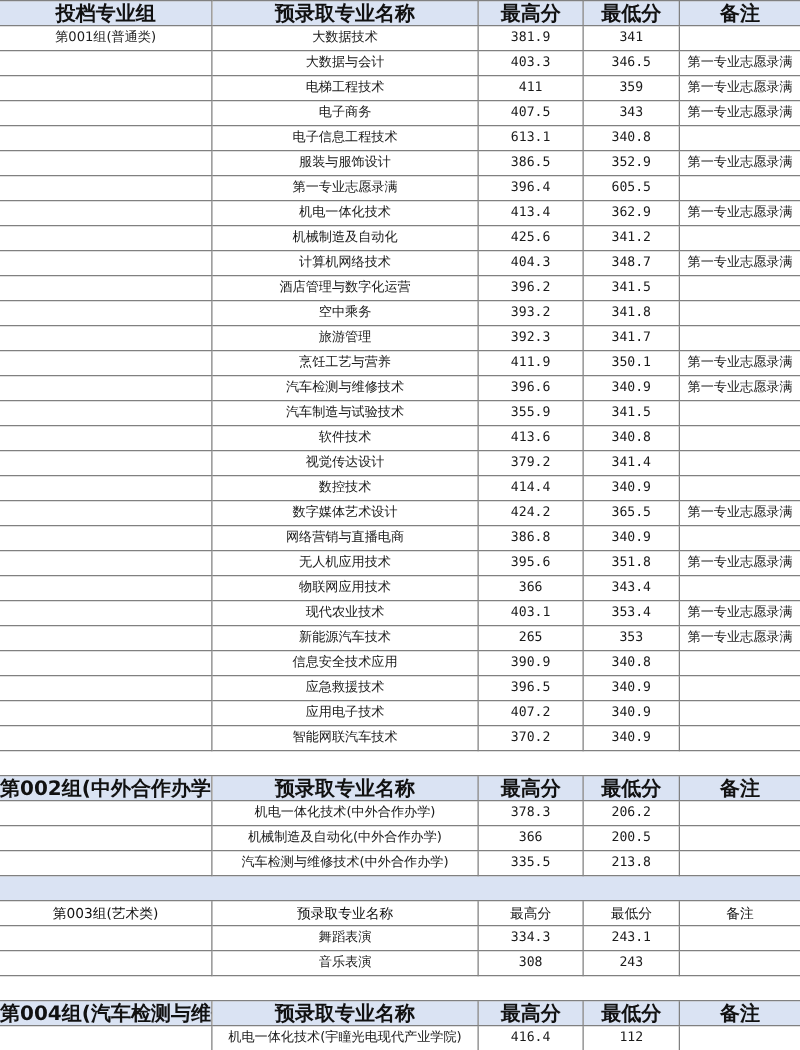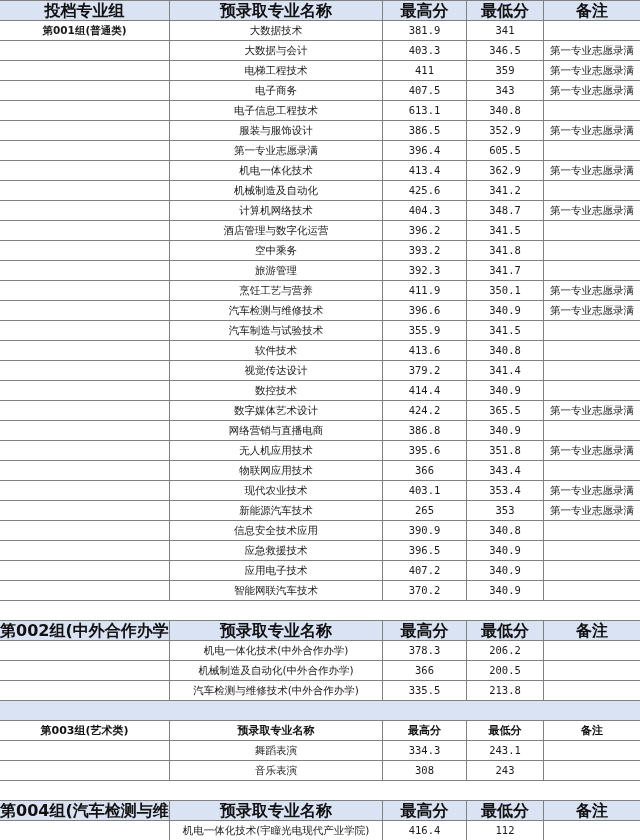--- a/index.html
+++ b/index.html
@@ -37,26 +37,26 @@
     line-height: 19px;
   }
   tr.hdr td {
     background: #dae3f3;
     font-weight: bold;
     font-size: 16px;
     color: #111111;
   }
   tr.hdr-white td {
     background: #ffffff;
-    font-weight: bold;
+    font-weight: normal;
     font-size: 11px;
     color: #111111;
   }
   td.group-label-cell {
-    font-weight: bold;
+    font-weight: normal;
     font-size: 11px;
     color: #111111;
   }
   td.num {
     font-family: "DejaVu Sans Mono", "Liberation Mono", monospace;
     font-size: 10px;
     color: #333333;
   }
   td.note {
     font-size: 10px;

